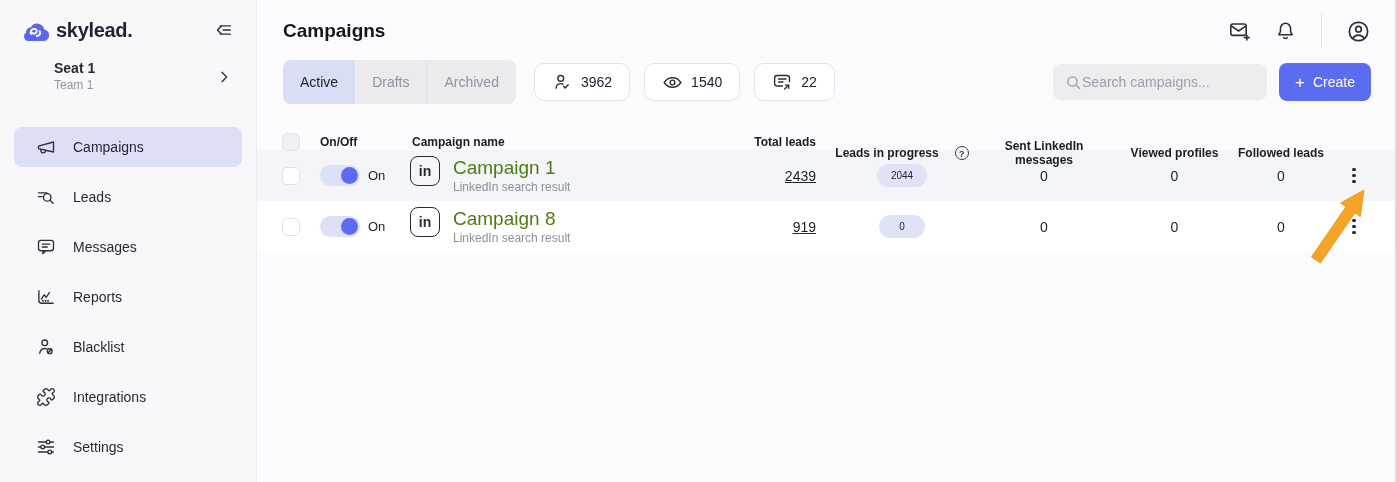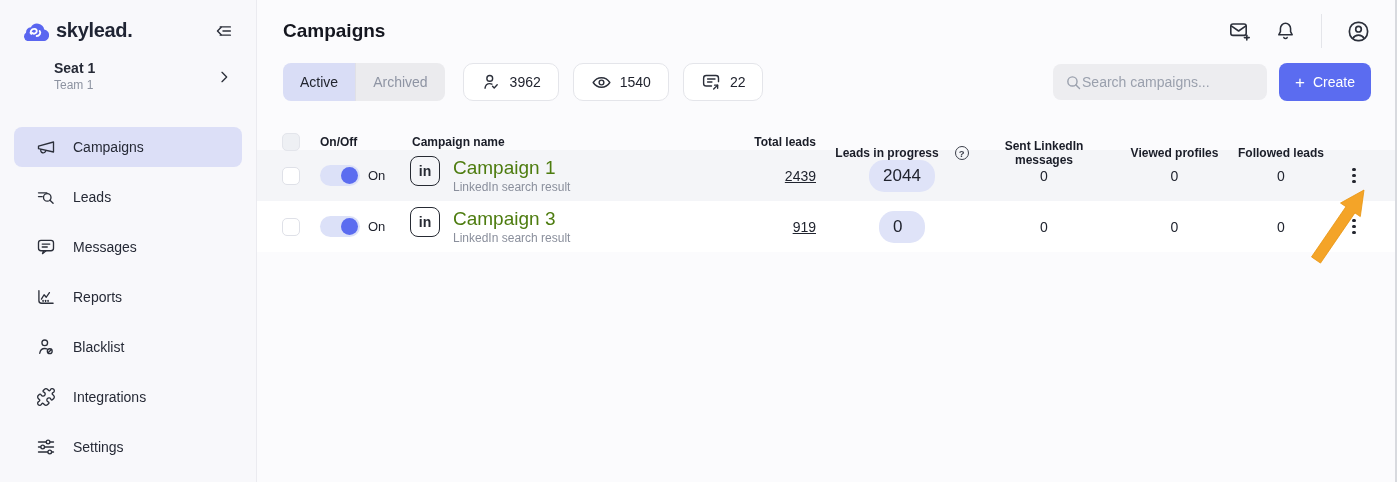--- a/index.html
+++ b/index.html
@@ -13,21 +13,21 @@
     border-right:2px solid #d8dadf;
   }
   svg { display:block; }
   .stroke-ic { fill:none; stroke:#2b2f3a; stroke-width:1.6; stroke-linecap:round; stroke-linejoin:round; }
 
   
   .sidebar {
     position:absolute; left:0; top:0; width:257px; height:482px;
     background:#f8f8fb; border-right:1px solid #ebebf0;
   }
-  .logo-row { display:flex; align-items:flex-end; padding:19px 22px 8px 22px; }
+  .logo-row { display:flex; align-items:flex-start; padding:19px 22px 8px 22px; }
   .brand { display:flex; align-items:center; gap:7px; cursor:pointer; }
   .brand-name { font-size:20px; font-weight:700; color:#1f2433; letter-spacing:-0.3px; }
   .collapse-btn { margin-left:auto; cursor:pointer; }
   .seat-row { display:flex; align-items:center; padding:10px 24px 6px 54px; }
   .seat-title { font-size:14px; font-weight:700; color:#262a36; line-height:1.25; }
   .seat-sub { font-size:12px; color:#8d93a1; line-height:1.3; }
   .seat-chevron { margin-left:auto; cursor:pointer; }
   .nav { margin-top:28px; }
   .nav-item {
     display:flex; align-items:center; gap:17px;
@@ -41,21 +41,21 @@
   .main { position:absolute; left:257px; top:0; width:1140px; height:482px; }
   .topbar { height:62px; display:flex; align-items:center; padding:0 26px; }
   .page-title { font-size:19px; font-weight:700; color:#14161f; }
   .topbar-icons { margin-left:auto; display:flex; align-items:center; gap:22px; }
   .topbar-icons .icbtn { cursor:pointer; }
   .v-divider { width:1px; height:34px; background:#e4e5ea; margin:0 2px; }
 
   
   .toolbar { display:flex; align-items:center; padding:0 26px; height:40px; }
   .tabs { display:flex; border-radius:8px; overflow:hidden; }
-  .tab { height:38px; display:flex; align-items:center; padding:0 17px; font-size:14px; cursor:pointer;
+  .tab { height:44px; display:flex; align-items:center; padding:0 17px; font-size:14px; cursor:pointer;
          background:#ebebee; color:#8e94a3; }
   .tab.active { background:#d9ddf6; color:#22252f; }
   .tab.divided { border-left:1px solid #e0e0e6; }
   .chips { display:flex; gap:14px; margin-left:18px; }
   .chip { display:flex; align-items:center; gap:8px; height:38px; padding:0 17px;
           background:#ffffff; border:1px solid #e4e5ea; border-radius:10px;
           font-size:14px; color:#20232e; cursor:pointer; }
   .search-box { margin-left:auto; width:214px; height:36px; background:#ededf0; border-radius:8px;
                 display:flex; align-items:center; padding:0 12px; }
   .search-box input { border:none; outline:none; background:transparent; font-size:14px; width:100%;
@@ -89,21 +89,21 @@
   .camp-cell { display:flex; align-items:flex-start; gap:13px; }
   .li-badge { width:30px; height:30px; border:1.8px solid #262a33; border-radius:8px;
               display:flex; align-items:center; justify-content:center;
               font-size:14px; font-weight:700; color:#262a33; background:transparent; }
   .camp-name { font-size:19px; color:#4d7c0f; line-height:1.25; cursor:pointer; }
   .camp-type { font-size:12px; color:#8a8f9c; line-height:1.3; }
   .num-right { text-align:right; padding-right:14px; font-size:14px;text-decoration:underline; }
   .num-center { text-align:center; font-size:14px; }
   .badge-wrap { display:flex; justify-content:center; }
   .badge { min-width:46px; padding:6px 14px; background:#dfe3f8; border-radius:15px;
-           font-size:17px; color:#20232e; }
+           font-size:10px; color:#20232e; text-align:center; }
   .kebab { display:flex; flex-direction:column; align-items:center; gap:2.5px; cursor:pointer;
            justify-self:center; padding:4px 8px; }
   .kebab i { width:3.2px; height:3.2px; border-radius:50%; background:#23262f; }
 
   
   .annot-arrow { position:absolute; left:1310px; top:184px; pointer-events:none; }
 </style>
 </head>
 <body>
 
@@ -245,20 +245,21 @@
           <circle cx="12" cy="9.8" r="2.7"></circle>
           <path d="M6.6 18.6a6.2 6.2 0 0 1 10.8 0"></path>
         </svg>
       </span>
     </div>
   </div>
 
   <div class="toolbar">
     <div class="tabs">
       <div class="tab active">Active</div>
+      <div class="tab">Drafts</div>
       <div class="tab divided">Archived</div>
     </div>
 
     <div class="chips">
       <div class="chip">
         <span>
           <svg width="21" height="21" viewBox="0 0 24 24" class="stroke-ic">
             <circle cx="10" cy="7.3" r="3.3"></circle>
             <path d="M4.6 18.5c.4-3.3 2.6-5.2 5.4-5.2.9 0 1.8.2 2.5.6"></path>
             <path d="m13.2 16.3 1.9 1.9 3.4-3.5"></path>
@@ -355,21 +356,21 @@
       <input type="checkbox" class="cb" style="">
       <div class="toggle-wrap">
         <div class="toggle">
             <div class="knob"></div>
           </div>
         <span class="toggle-label">On</span>
       </div>
       <div class="camp-cell">
         <span class="li-badge">in</span>
         <div>
-          <div class="camp-name">Campaign 3</div>
+          <div class="camp-name">Campaign 8</div>
           <div class="camp-type">LinkedIn search result</div>
         </div>
       </div>
       <div class="num-right">919</div>
       <div class="badge-wrap">
           <span class="badge">0</span>
         </div>
       <div class="num-center">0</div>
       <div class="num-center">0</div>
       <div class="num-center">0</div>

